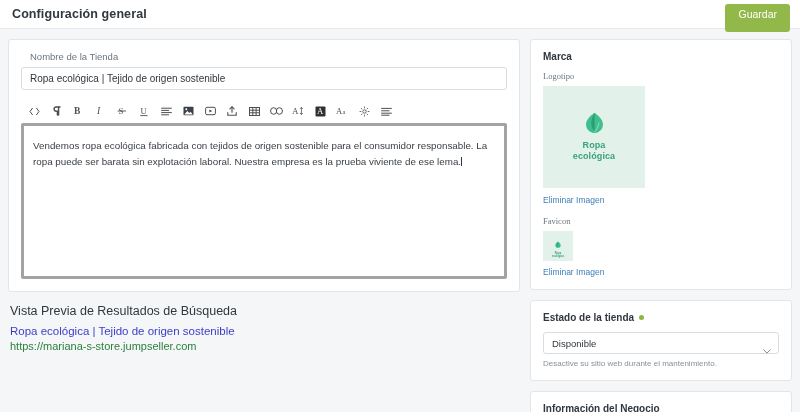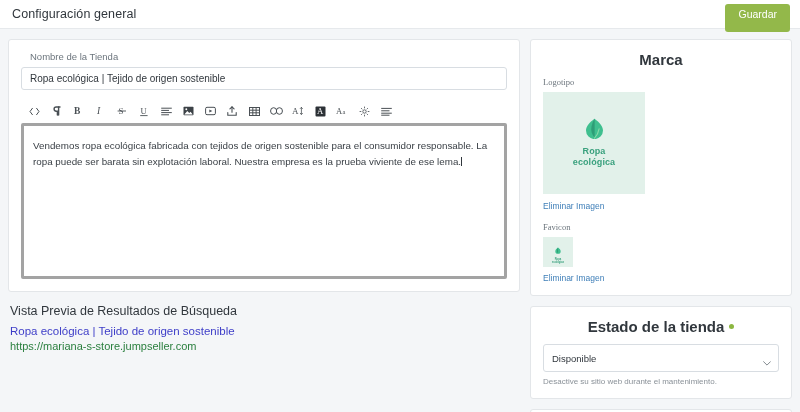--- a/index.html
+++ b/index.html
@@ -18,20 +18,21 @@
     background: #ffffff;
     border-bottom: 1px solid #e6e9ec;
     display: flex;
     align-items: center;
     padding: 0 12px;
   }
   .topbar-title {
     font-size: 12.5px;
     color: #31373d;
     letter-spacing: .1px;
+    font-weight: bold;
   }
   .save-btn {
     position: absolute;
     right: 10px;
     top: 4px;
     background: #93b84a;
     color: #ffffff;
     font-size: 10.5px;
     border: none;
     border-radius: 3px;
@@ -141,28 +142,27 @@
   }
   .preview-url {
     font-size: 11px;
     color: #2a7f3e;
     margin-bottom: 4px;
   }
 
   
   .r-card { padding: 11px 12px 12px 12px; margin-bottom: 10px; }
   .r-title {
-    font-size: 15px;
+    font-size: 10px;
     color: #31373d;
     font-weight: bold;
     margin-bottom: 9px;
     display: flex;
     align-items: center;
     gap: 5px;
-    justify-content: center;
   }
   .status-dot {
     width: 5px; height: 5px; border-radius: 50%;
     background: #8cb740;
     display: inline-block;
   }
   .sub-label {
     font-size: 8.5px;
     color: #6c757d;
     margin-bottom: 5px;
@@ -209,21 +209,21 @@
     color: #3f7fb8;
     cursor: pointer;
     display: block;
     margin-bottom: 11px;
   }
   .link-remove.last { margin-bottom: 0; }
 
   .select-wrap { position: relative; margin-bottom: 5px; }
   .select-field {
     width: 100%;
-    height: 28px;
+    height: 22px;
     border: 1px solid #d8dde2;
     border-radius: 3px;
     background: #fff;
     font-size: 9.5px;
     color: #31373d;
     padding: 0 22px 0 8px;
     font-family: "Liberation Sans", sans-serif;
     appearance: none;
     outline: none;
     cursor: pointer;

